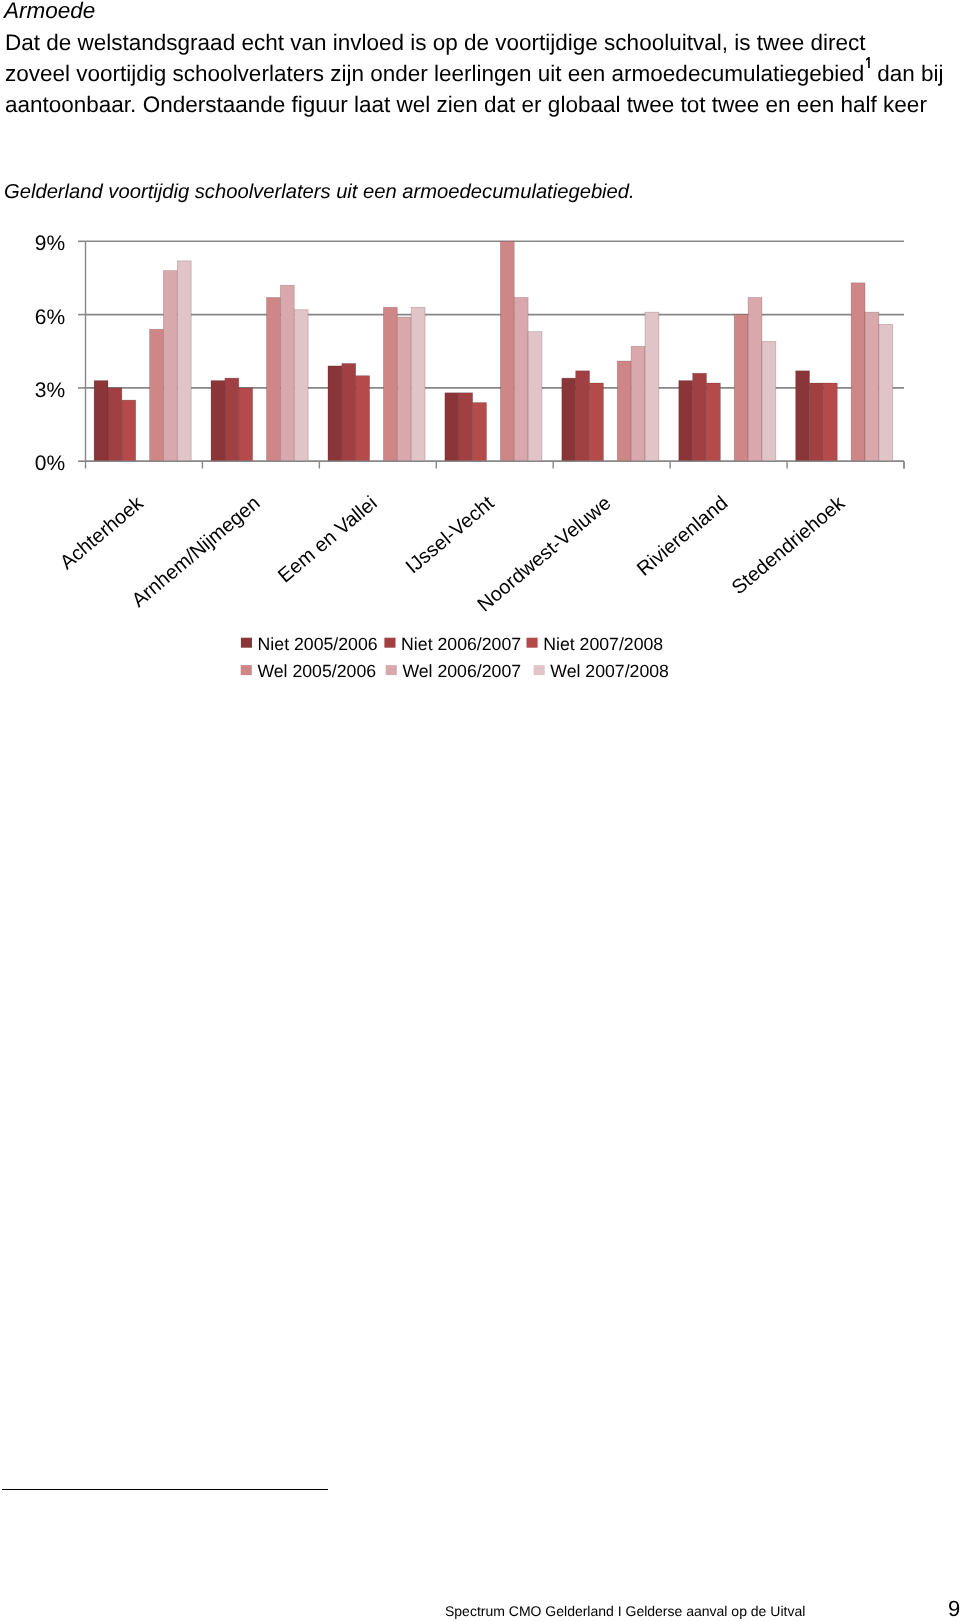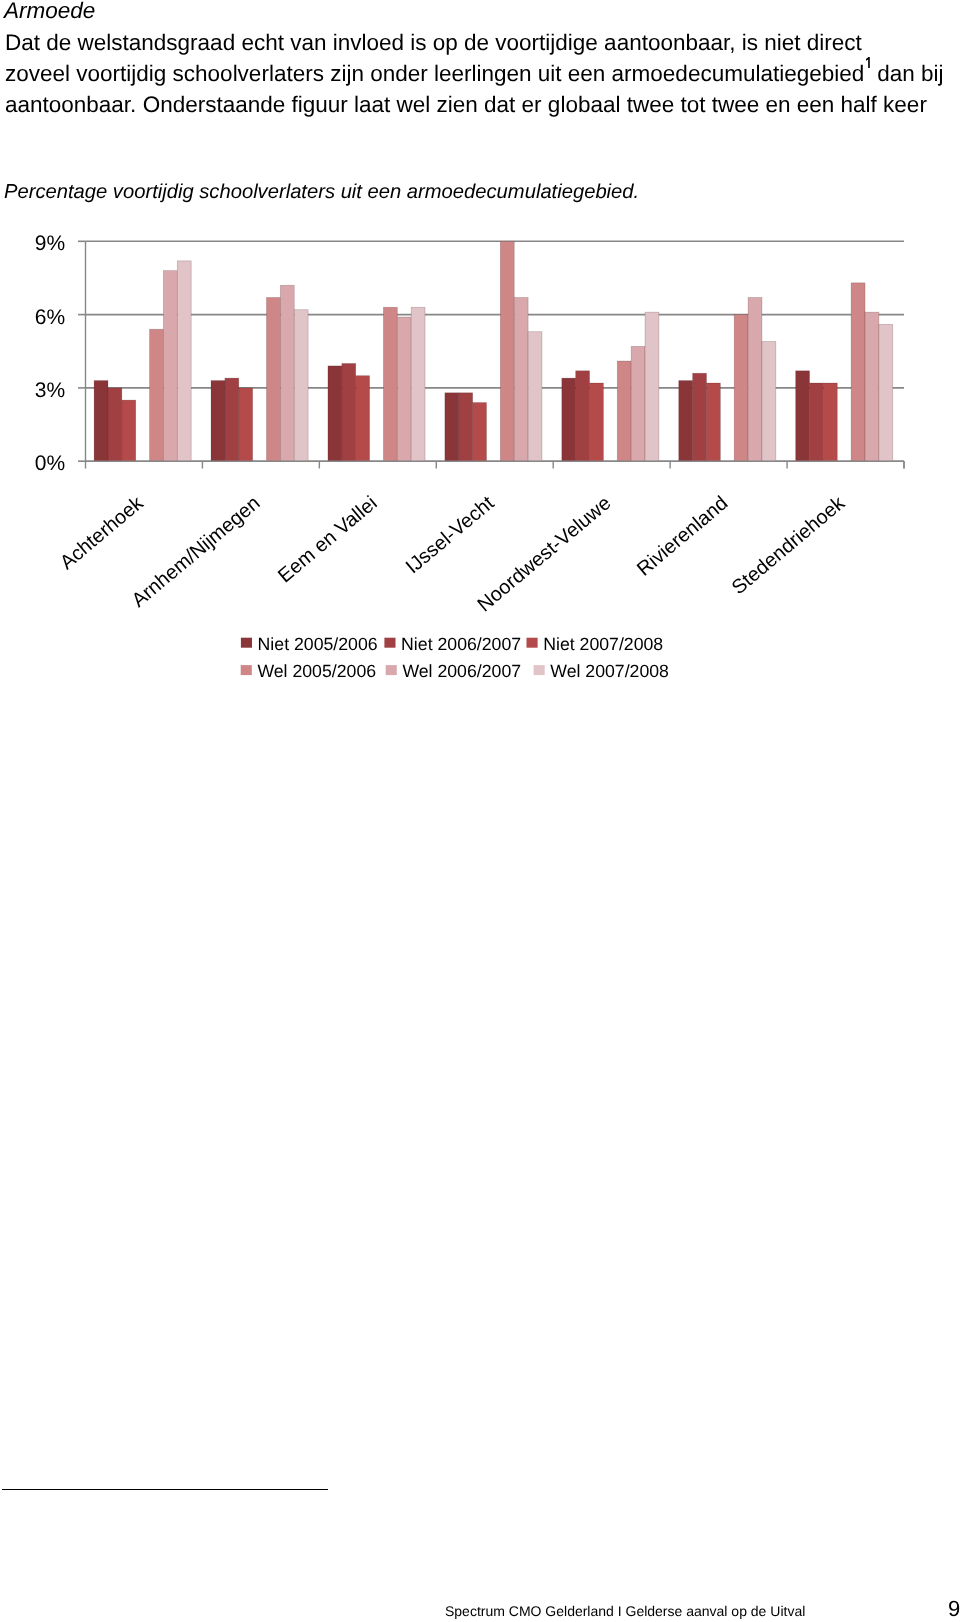--- a/index.html
+++ b/index.html
@@ -41,28 +41,28 @@
                line-height:24px;}
 </style>
 </head>
 <body>
 
 <div class="page">
 
   <div class="heading">Armoede</div>
 
   <div class="para">
-      <span class="ln">Dat de welstandsgraad echt van invloed is op de voortijdige aantoonbaar, is niet direct</span>
+      <span class="ln">Dat de welstandsgraad echt van invloed is op de voortijdige schooluitval, is twee direct</span>
       <span class="ln">zoveel voortijdig schoolverlaters zijn onder leerlingen uit een armoedecumulatiegebied<span class="sup1"><svg viewBox="0 0 5.2 11.5" width="5.2" height="11.5" aria-hidden="true">
             <path d="M3.8 0 L3.8 11.5 L2.15 11.5 L2.15 2.5 L0 3.7 L0 2.05 L2.5 0 Z" fill="#000"></path>
           </svg></span> dan bij</span>
       <span class="ln">aantoonbaar. Onderstaande figuur laat wel zien dat er globaal twee tot twee en een half keer</span>
     </div>
 
-  <div class="caption">Percentage voortijdig schoolverlaters uit een armoedecumulatiegebied.</div>
+  <div class="caption">Gelderland voortijdig schoolverlaters uit een armoedecumulatiegebied.</div>
 
   <div class="chart">
     <svg id="chart-svg" width="960" height="470" viewBox="0 0 960 470">
         <g>
           <line x1="85.5" x2="904" y1="233.2" y2="233.2" stroke="#878787" stroke-width="1.6"></line>
           <line x1="85.5" x2="904" y1="159.9" y2="159.9" stroke="#878787" stroke-width="1.6"></line>
           <line x1="85.5" x2="904" y1="86.60000000000002" y2="86.60000000000002" stroke="#878787" stroke-width="1.6"></line>
           <line x1="85.5" x2="904" y1="13.300000000000011" y2="13.300000000000011" stroke="#878787" stroke-width="1.6"></line>
         </g>
         <line x1="85.5" x2="85.5" y1="13.3" y2="240.5" stroke="#878787" stroke-width="1.4"></line>

